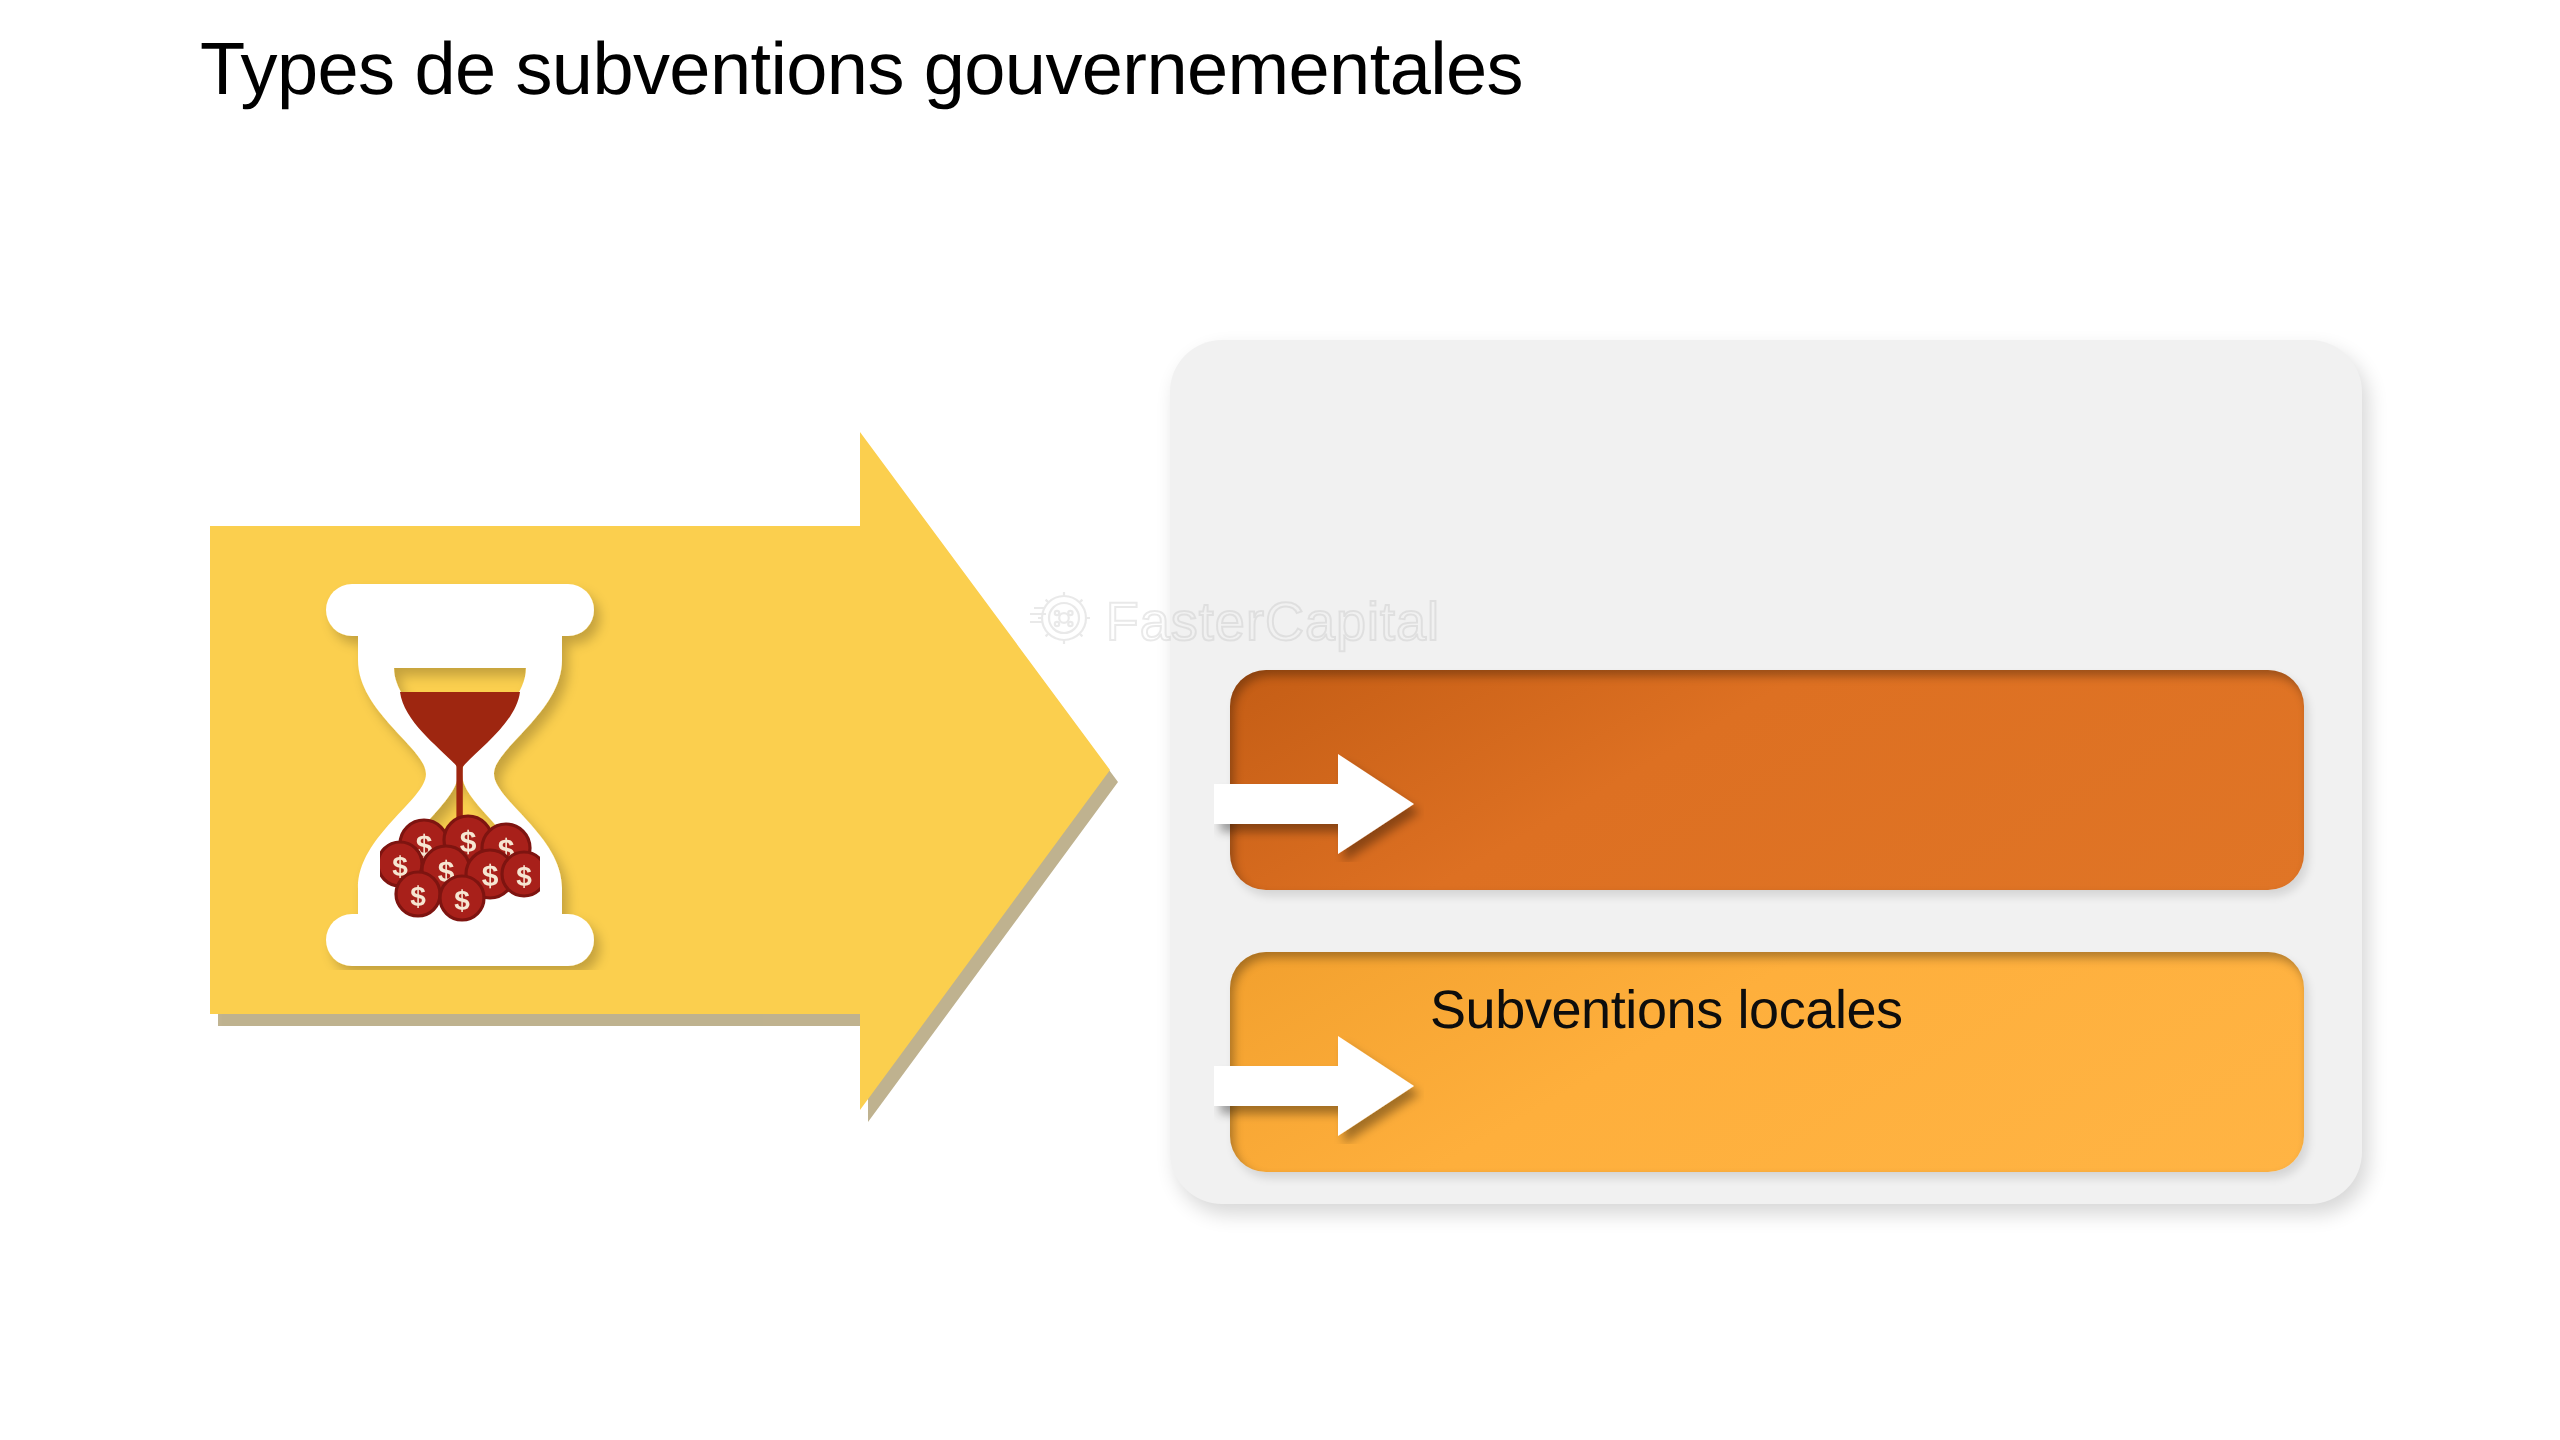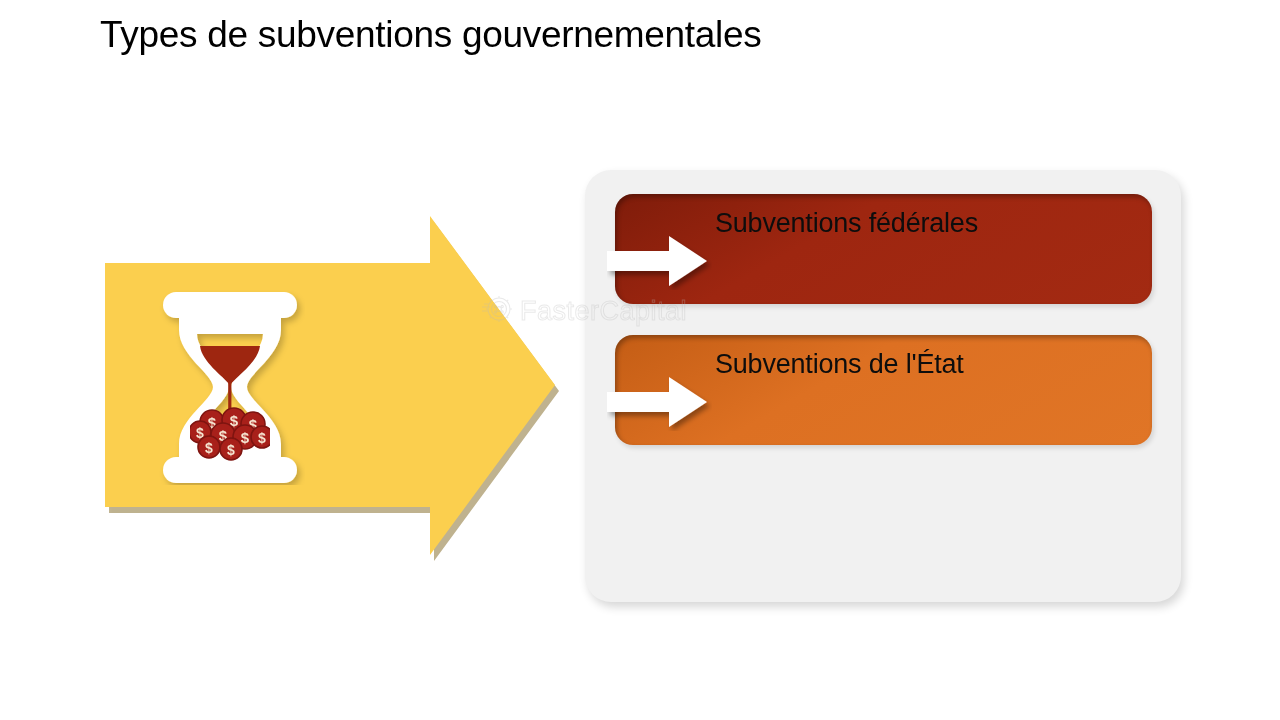--- a/index.html
+++ b/index.html
@@ -109,29 +109,30 @@
     left: -8px;
     top: 38px;
     width: 105px;
     height: 58px;
   }
   .row-arrow svg { display: block; }
 
   
   .watermark {
     position: absolute;
-    left: 480px;
+    left: 500px;
     top: 291px;
     width: 220px;
     height: 40px;
     opacity: .30;
     display: flex;
     align-items: center;
     gap: 6px;
     pointer-events: none;
+    justify-content: flex-end;
   }
   .watermark-text {
     font-family: "Liberation Sans", sans-serif;
     font-size: 27px;
     font-weight: 400;
     color: transparent;
     -webkit-text-stroke: 1px #b9b9b9;
     letter-spacing: .5px;
     white-space: nowrap;
   }
@@ -223,48 +224,47 @@
       <g>
         <circle cx="41" cy="44" r="11" fill="#a8201a" stroke="#7e1410" stroke-width="1.6"></circle>
         <text x="41" y="50" font-family="Liberation Sans, sans-serif" font-size="14" font-weight="bold" fill="#f6e6d2" text-anchor="middle">$</text>
       </g>
     </g>
   </svg>
 </div>
 
 <div class="panel">
 
-  <div class="row row-1">
-    <div class="row-arrow">
-      <svg viewBox="0 0 105 58" width="105" height="58" xmlns="http://www.w3.org/2000/svg" aria-hidden="true">
-        <defs>
-          <filter id="ar1" x="-20%" y="-20%" width="150%" height="150%">
-            <feDropShadow dx="3" dy="4" stdDeviation="2.5" flood-color="#000000" flood-opacity="0.35"></feDropShadow>
-          </filter>
-        </defs>
-        <path d="M0 19 L62 19 L62 4 L100 29 L62 54 L62 39 L0 39 Z" fill="#ffffff" filter="url(#ar1)"></path>
-      </svg>
-    </div>
-    <div class="row-label">Subventions fédérales</div>
-  </div>
 
   <div class="row row-2">
     <div class="row-arrow">
       <svg viewBox="0 0 105 58" width="105" height="58" xmlns="http://www.w3.org/2000/svg" aria-hidden="true">
         <defs>
           <filter id="ar2" x="-20%" y="-20%" width="150%" height="150%">
             <feDropShadow dx="3" dy="4" stdDeviation="2.5" flood-color="#000000" flood-opacity="0.35"></feDropShadow>
           </filter>
         </defs>
         <path d="M0 19 L62 19 L62 4 L100 29 L62 54 L62 39 L0 39 Z" fill="#ffffff" filter="url(#ar2)"></path>
       </svg>
     </div>
-    <div class="row-label">Subventions de l'État</div>
   </div>
 
+  <div class="row row-3">
+    <div class="row-arrow">
+      <svg viewBox="0 0 105 58" width="105" height="58" xmlns="http://www.w3.org/2000/svg" aria-hidden="true">
+        <defs>
+          <filter id="ar3" x="-20%" y="-20%" width="150%" height="150%">
+            <feDropShadow dx="3" dy="4" stdDeviation="2.5" flood-color="#000000" flood-opacity="0.35"></feDropShadow>
+          </filter>
+        </defs>
+        <path d="M0 19 L62 19 L62 4 L100 29 L62 54 L62 39 L0 39 Z" fill="#ffffff" filter="url(#ar3)"></path>
+      </svg>
+    </div>
+    <div class="row-label">Subventions locales</div>
+  </div>
 
 </div>
 
 <div class="watermark">
   <span style="flex:0 0 auto;">
     <svg width="34" height="34" viewBox="0 0 34 34" xmlns="http://www.w3.org/2000/svg" aria-hidden="true">
       <g fill="none" stroke="#b9b9b9" stroke-width="1.1">
         <circle cx="19" cy="17" r="11"></circle>
         <circle cx="19" cy="17" r="7.5"></circle>
         <circle cx="19" cy="17" r="2.4"></circle>

